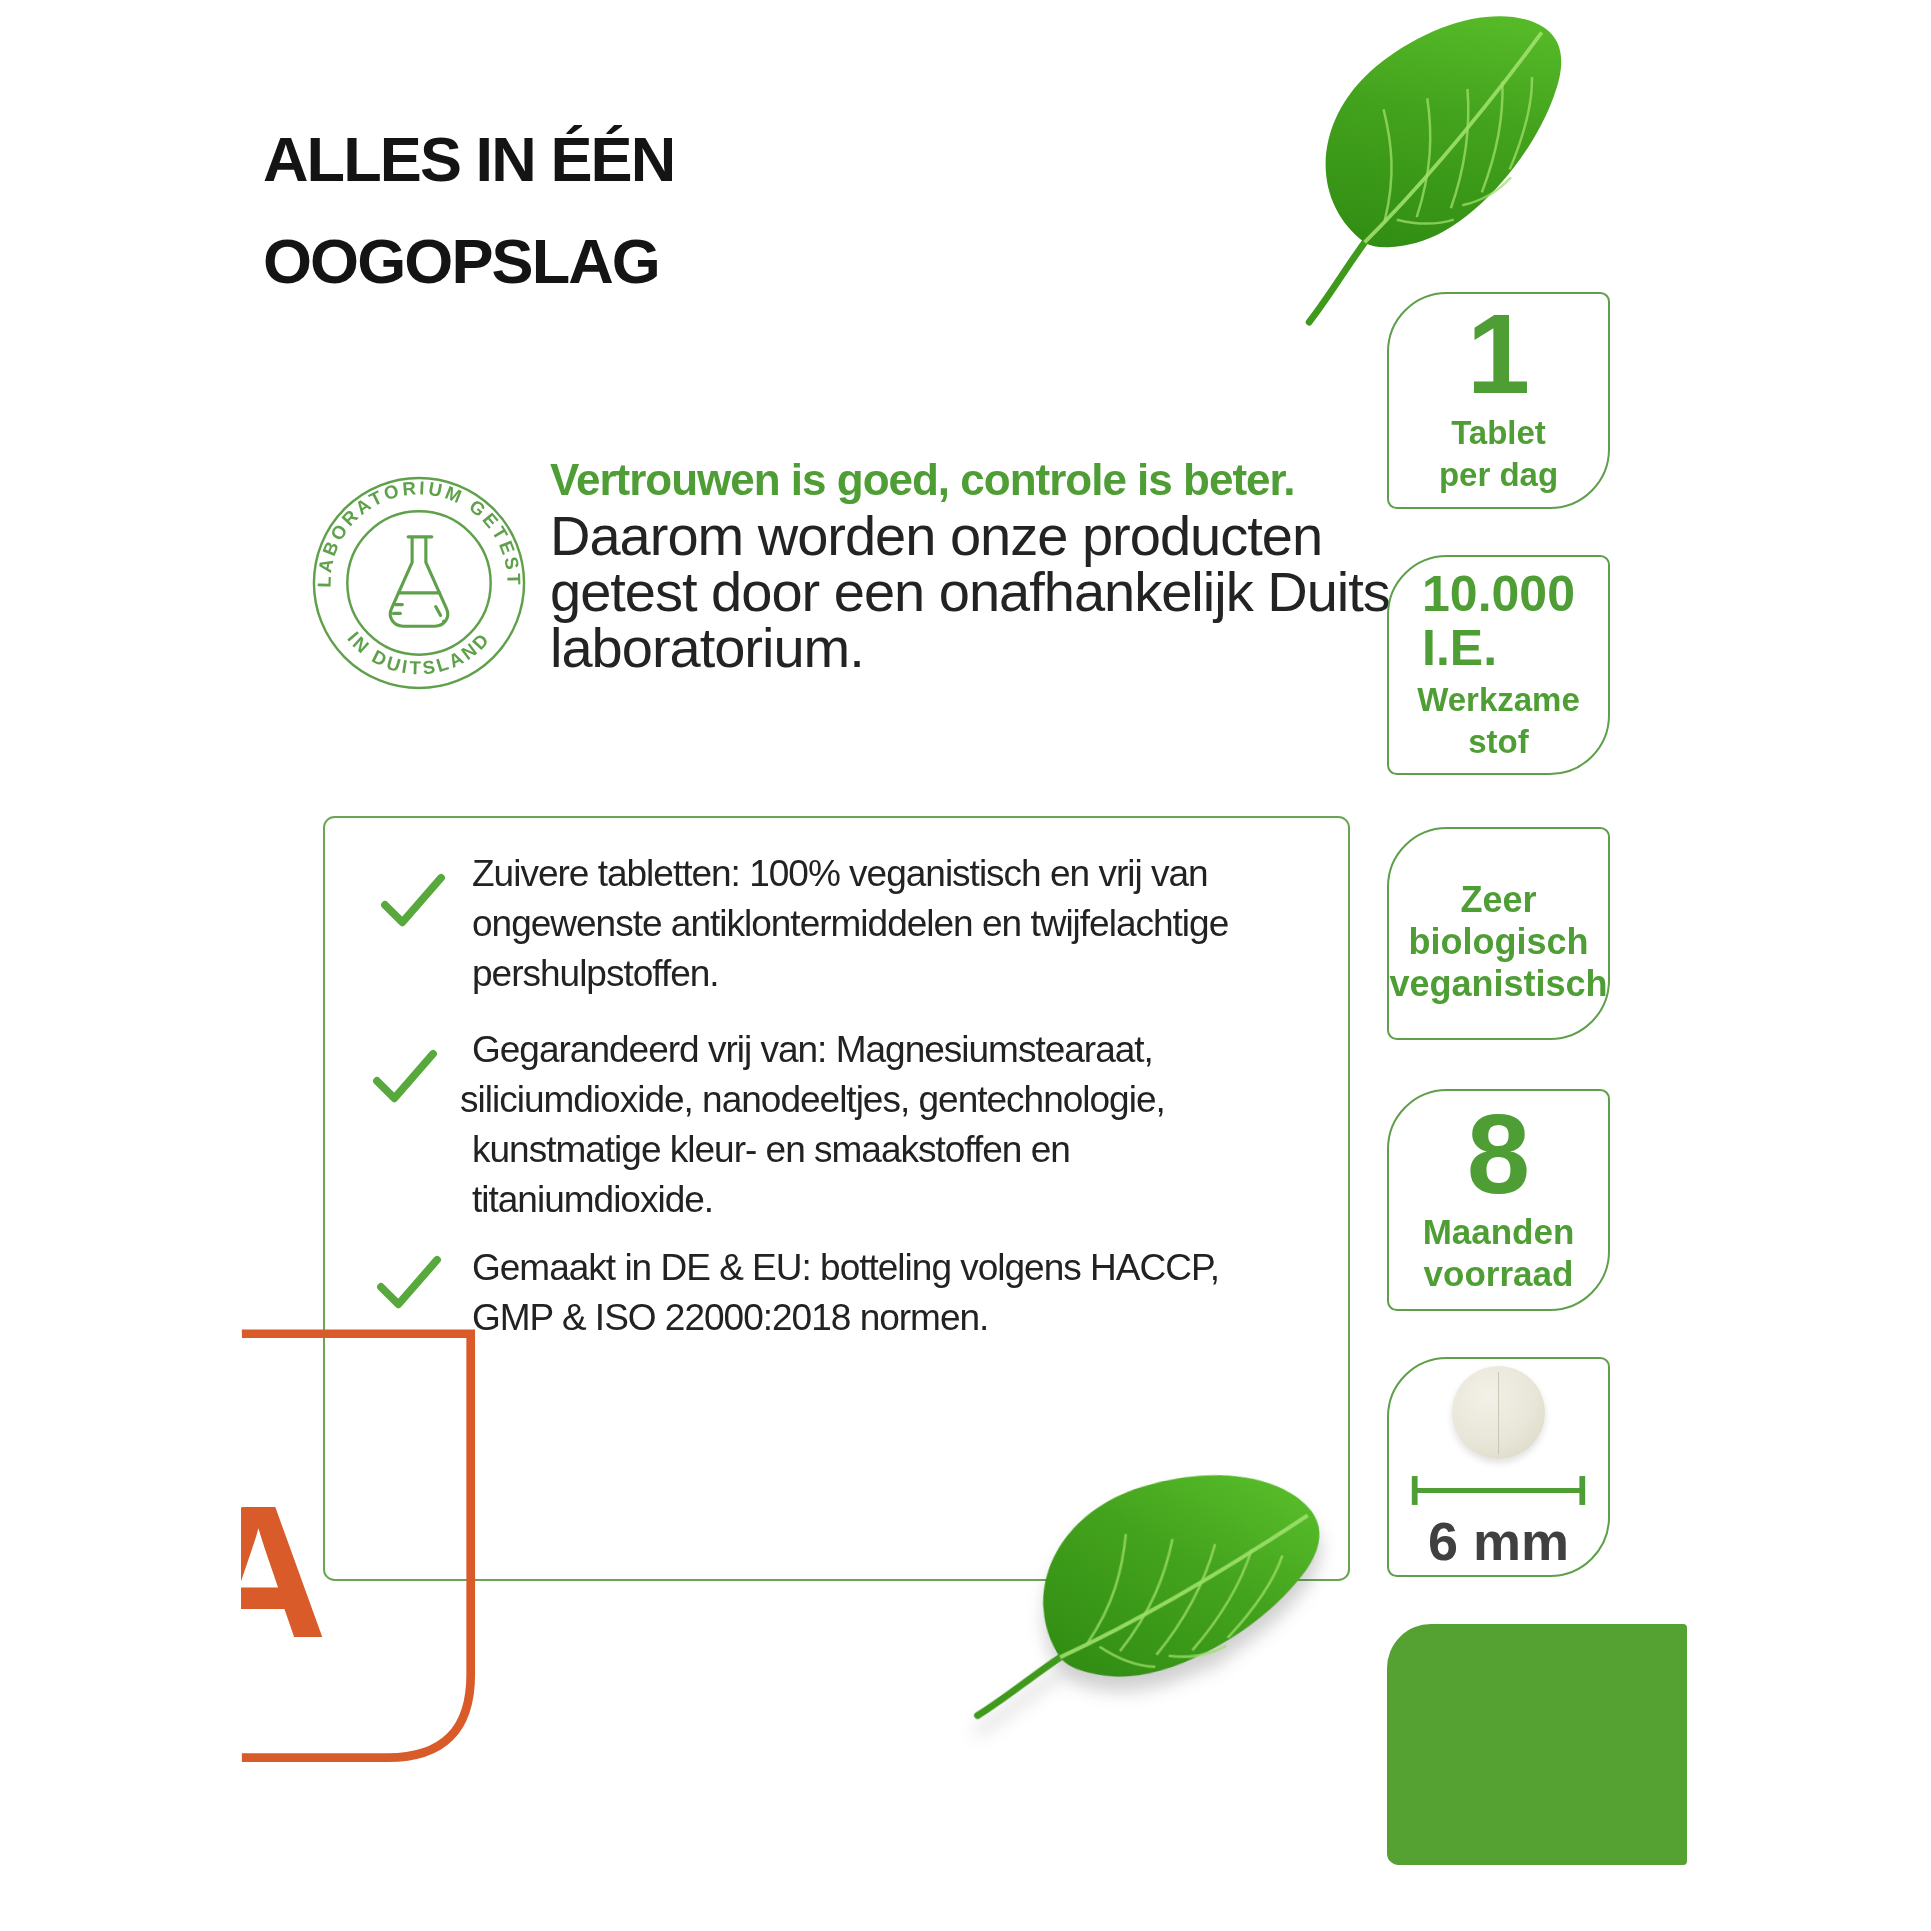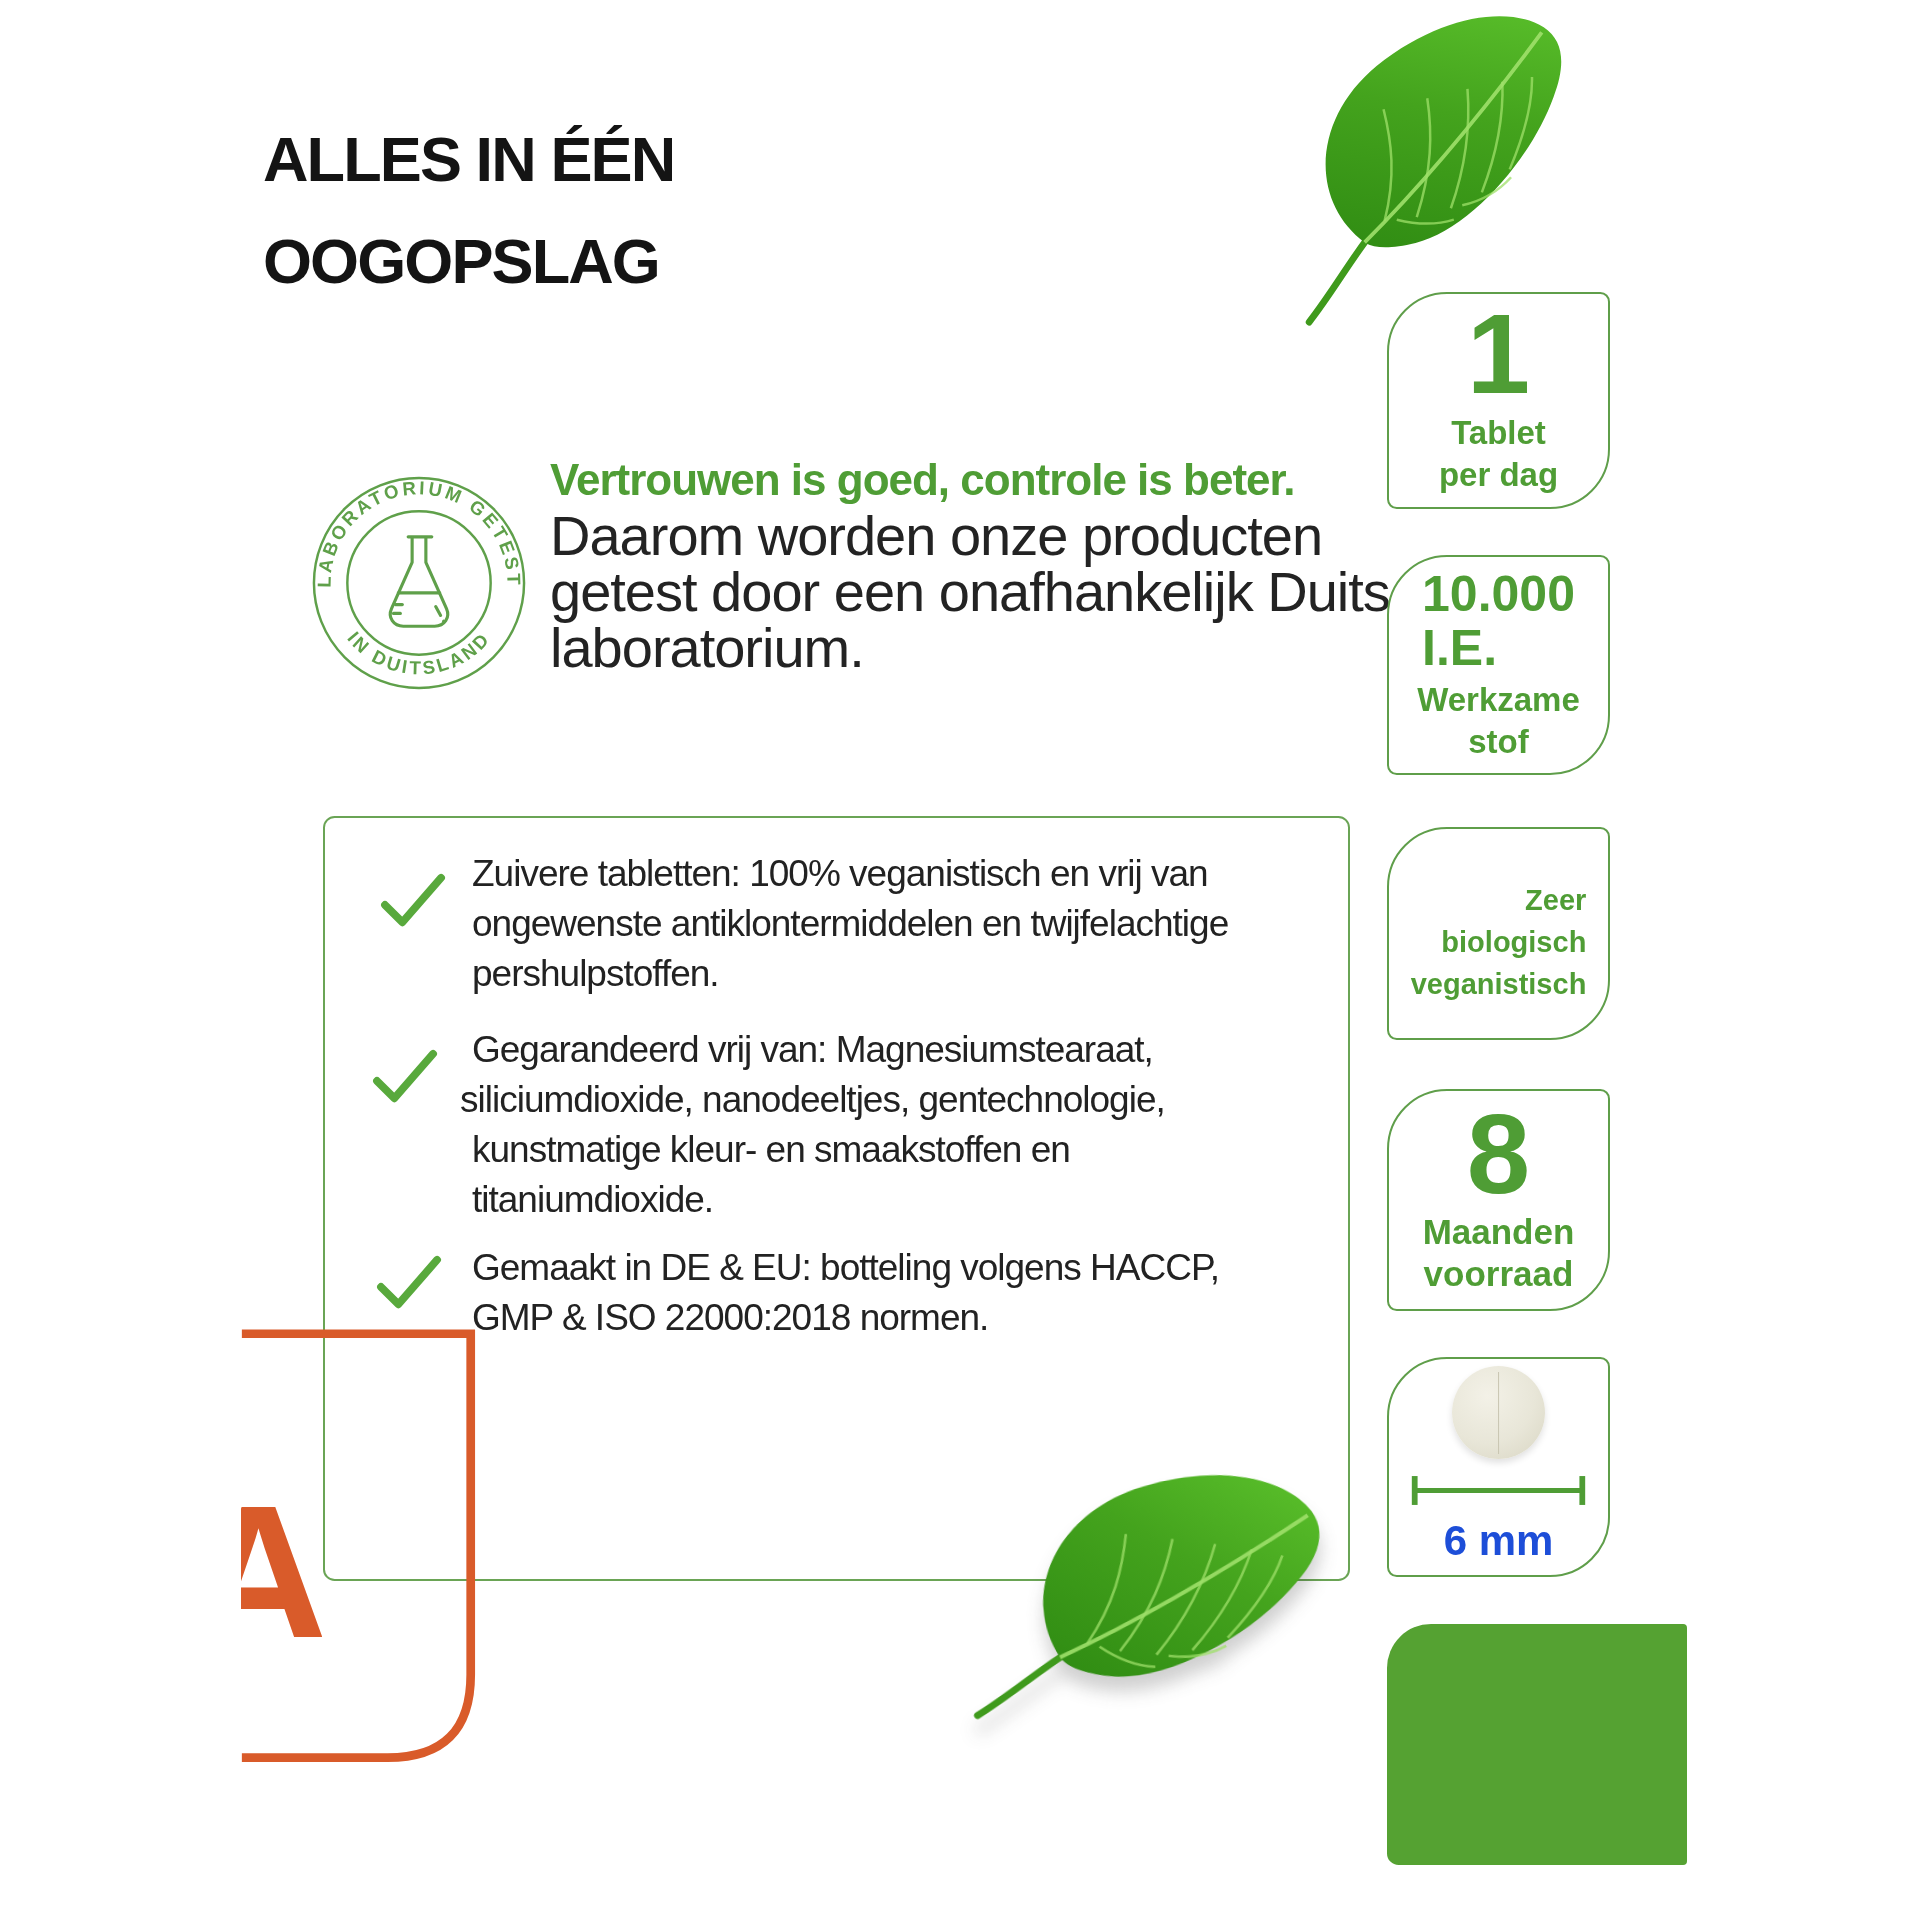--- a/index.html
+++ b/index.html
@@ -33,21 +33,21 @@
                text-align:center;margin-top:9.7px;}
   .badge-label span{display:block;}
   .badge-mid span{display:block;}
   
   .pill{width:93px;height:93px;border-radius:50%;
         background:radial-gradient(circle at 38% 32%, #f3f1e7 0%, #e8e6d8 55%, #d8d5c2 100%);
         box-shadow:0 3.9px 7.7px rgba(0,0,0,0.12);position:relative;margin-top:-5.8px;}
   .pill .score{position:absolute;left:50%;top:6%;width:1.9px;height:88%;
                background:#c9c6b2;transform:translateX(-50%);}
   .ruler{margin-top:13.5px;}
-  .size-label{color:#1d4ed8;font-weight:bold;font-size:42px;line-height:42px;margin-top:12px;}
+  .size-label{color:#404040;font-weight:bold;font-size:54px;line-height:42px;margin-top:12px;}
   
   .green-block{position:absolute;left:1387px;top:1624px;width:300px;height:241px;
                background:#55a232;border-radius:44px 3.9px 3.9px 11.6px;}
   
   .orange-frame{position:absolute;left:238px;top:1325px;}
   .brand-letter-clip{position:absolute;left:241px;top:1492px;width:81px;height:145px;overflow:hidden;}
   .brand-letter-clip span{position:absolute;left:-54px;top:-15.4px;color:#d95b2a;
       font-size:198px;font-weight:900;line-height:198px;font-family:"Liberation Sans",sans-serif;}
   
   .leaf{position:absolute;}
@@ -135,21 +135,21 @@
       <span>10.000</span>
       <span>I.E.</span>
     </div>
     <div class="badge-label" style="margin-top:3.9px;">
       <span>Werkzame</span>
       <span>stof</span>
     </div>
   </div>
 
   <div class="badge" style="top:827px;height:213px;">
-    <div class="badge-label" style="font-size:29px;margin-top:16px;text-align:right;">
+    <div class="badge-label" style="font-size:36px;margin-top:16px;">
       <span>Zeer</span>
       <span>biologisch</span>
       <span>veganistisch</span>
     </div>
   </div>
 
   <div class="badge" style="top:1089px;height:222px;">
     <div class="badge-big">8</div>
     <div class="badge-label" style="font-size:35px;">
       <span>Maanden</span>

